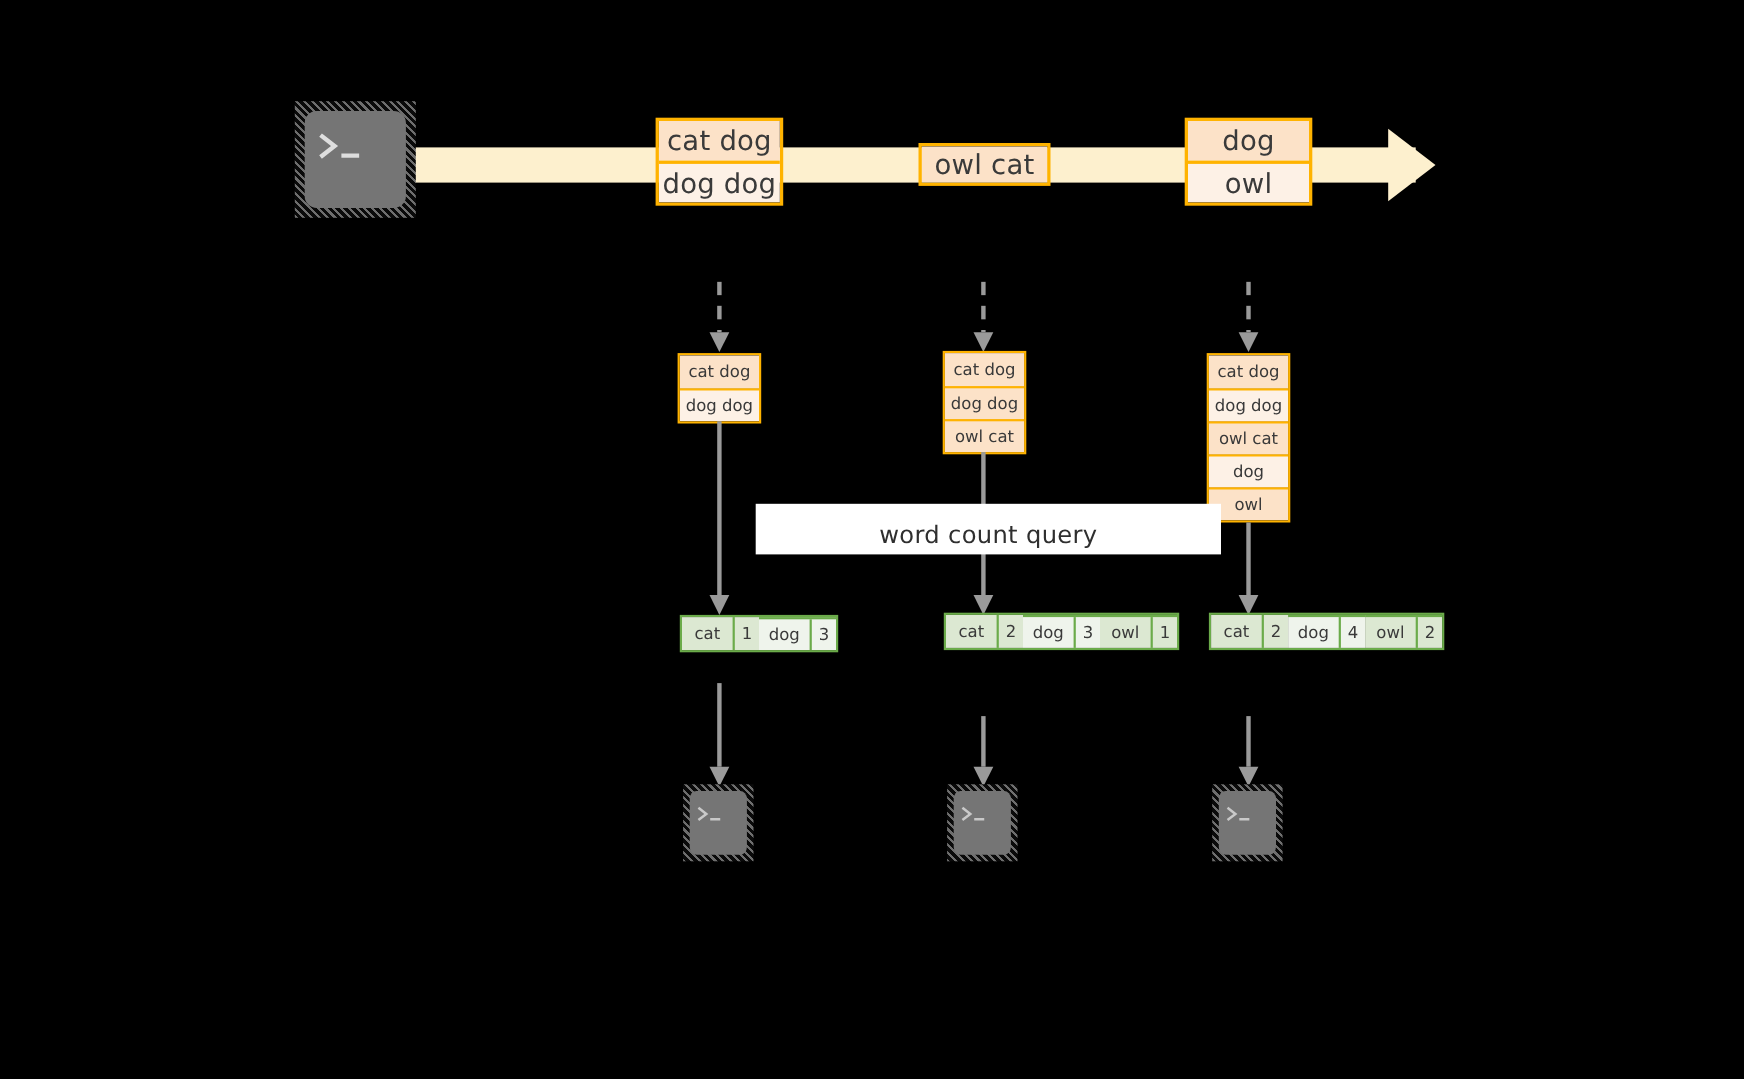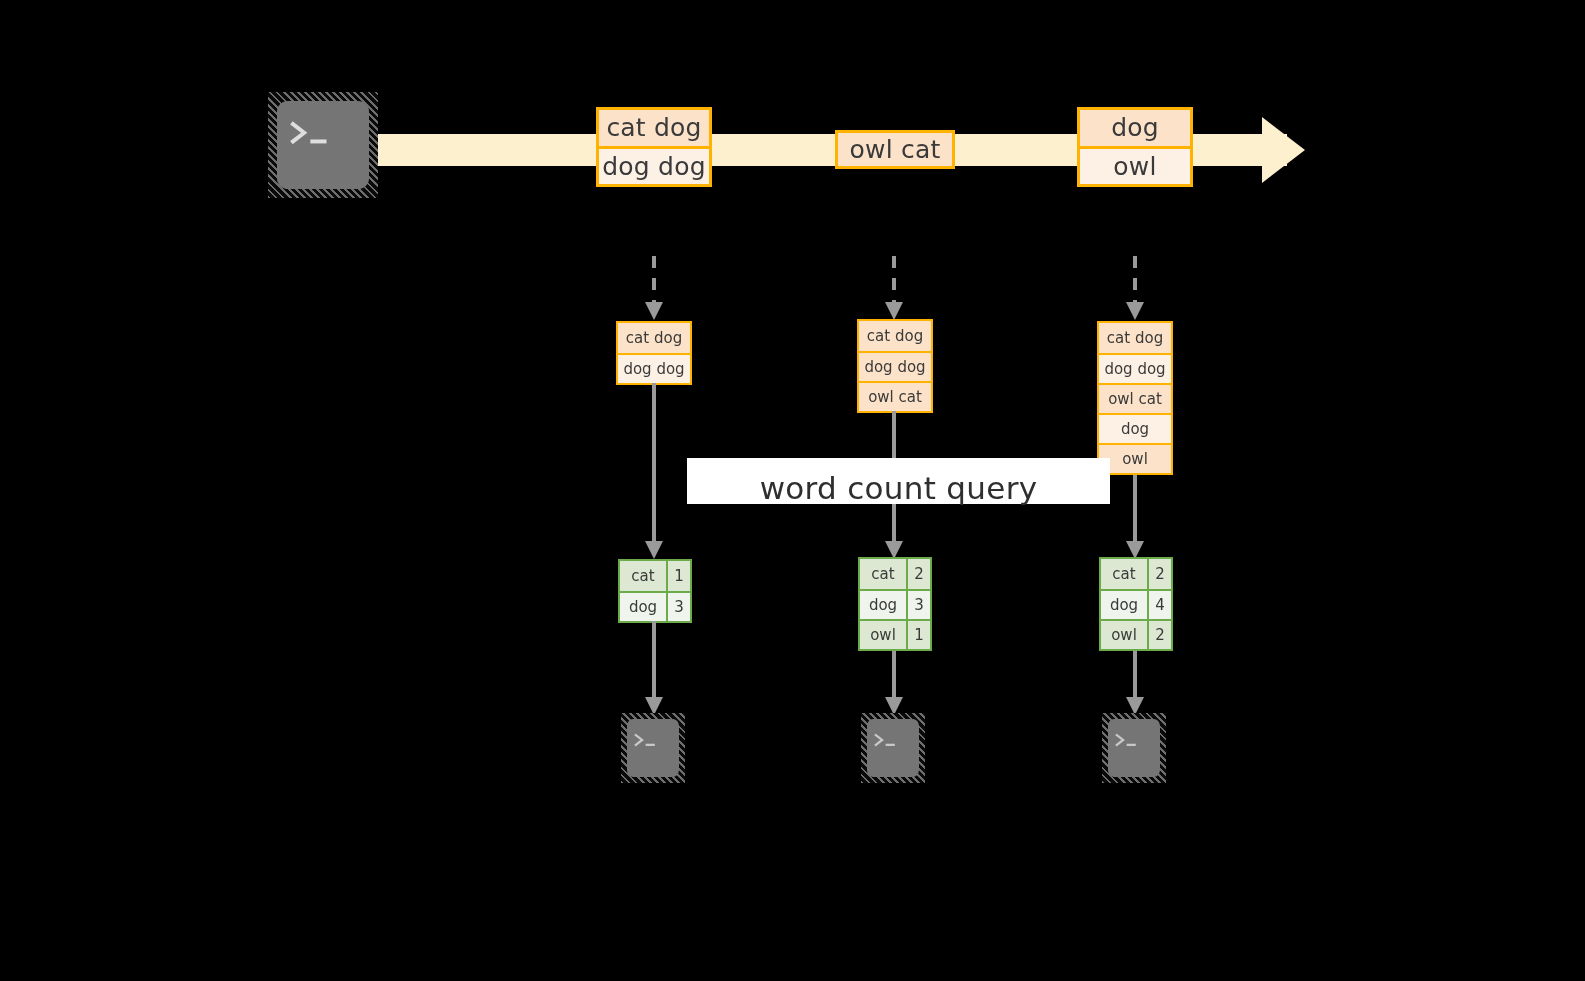--- a/index.html
+++ b/index.html
@@ -85,21 +85,21 @@
     line-height: 1;
   }
   .state .srow.light { background: #FDF1E6; }
   .state .srow + .srow { border-top: 2px solid #FFB300; }
 
   
   .res {
     position: absolute;
     border: 2px solid #6BAB4A;
     display: flex;
-    flex-direction: column;
+    flex-direction: row;
     overflow: hidden;
   }
   .res .rrow {
     height: 30px;
     display: flex;
     background: #DCE8D2;
   }
   .res .rrow.light { background: #EFF4EC; }
   .res .rrow + .rrow { border-top: 2px solid #6BAB4A; }
   .res .word {
@@ -137,21 +137,21 @@
 
   
   .query-band {
     position: absolute;
     background: #FFFFFF;
     display: flex;
     align-items: center;
     justify-content: center;
   }
   .query-band span {
-    font-size: 31px;
+    font-size: 22px;
     color: #2f2f2f;
     letter-spacing: .3px;
     line-height: 1;
     margin-top: 14px;
   }
 </style>
 </head>
 <body>
 
 <div id="stage">

